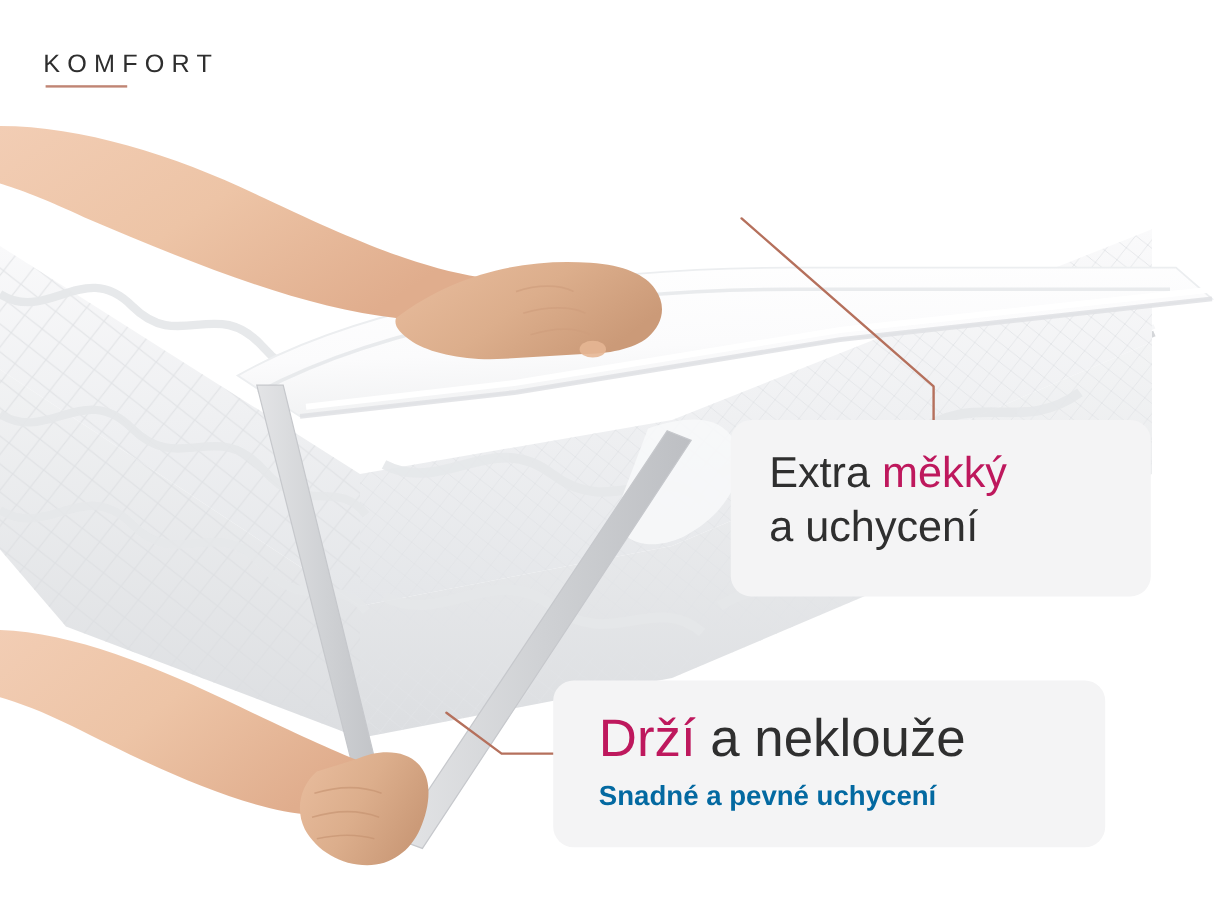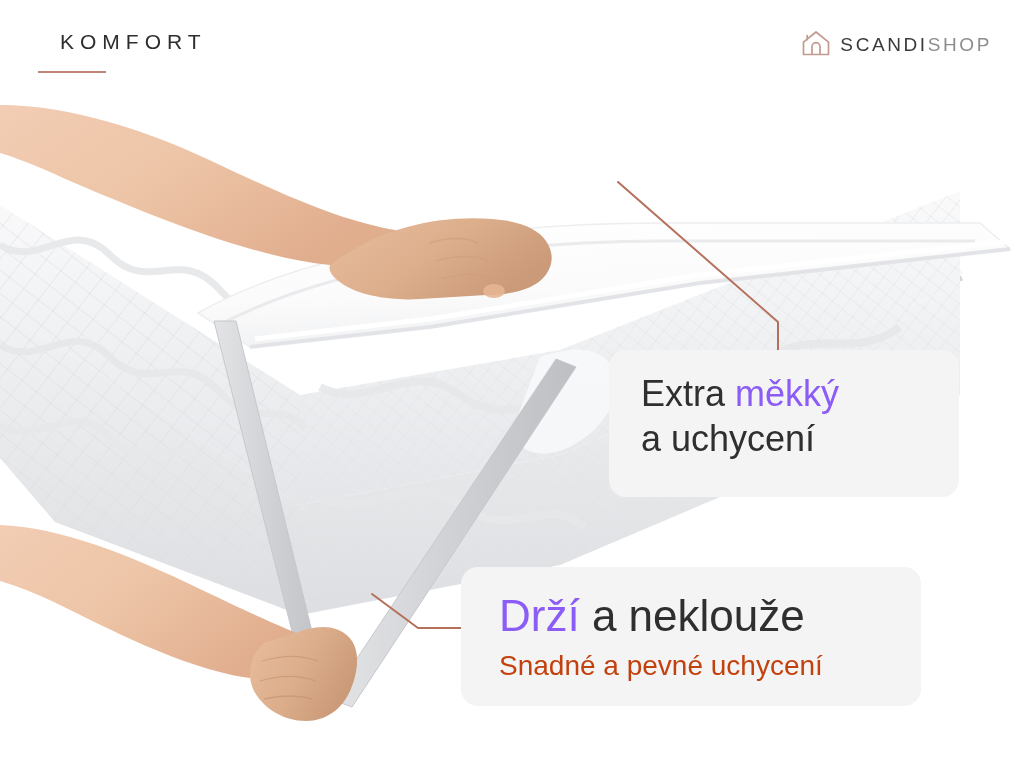--- a/index.html
+++ b/index.html
@@ -15,27 +15,26 @@
     width: 1024px;
     height: 768px;
     background: #ffffff;
     overflow: hidden;
   }
 
   
   .header-title {
     position: absolute;
     left: 36px;
-    top: 30px;
+    top: 42px;
     font-size: 21px;
     letter-spacing: 6px;
     color: #2e2e2e;
     font-weight: 400;
     white-space: nowrap;
-    margin-left: 24px;
   }
   .header-rule {
     position: absolute;
     left: 38px;
     top: 71px;
     width: 68px;
     height: 2px;
     background: #b5705c;
     opacity: .85;
   }
@@ -82,57 +81,45 @@
     padding: 22px 28px 0 38px;
   }
   .card-line {
     font-size: 36px;
     line-height: 1.24;
     color: #2f2f2f;
     font-weight: 400;
     white-space: nowrap;
   }
   #card-grip .card-line { font-size: 44px; }
-  .accent { color: #8b5cf6; }
+  .accent { color: #be185d; }
   .card-sub {
     margin-top: 6px;
-    font-size: 28px;
-    color: #c2410c;
-    font-weight: 400;
+    font-size: 23px;
+    color: #0369a1;
+    font-weight: 700;
     white-space: nowrap;
   }
 
   
   #leaders {
     position: absolute;
     left: 0; top: 0;
     width: 1024px; height: 768px;
     pointer-events: none;
   }
 </style>
 </head>
 <body>
 
 <div id="stage">
 
   <div class="header-title">KOMFORT</div>
   <div class="header-rule"></div>
 
-  <div class="brand">
-    <span class="brand-mark">
-      <svg width="30" height="28" viewBox="0 0 30 28">
-        <path d="M2.5 13.2 L15 3 L27.5 13.2 L27.5 25.5 L2.5 25.5 Z" fill="none" stroke="#c39a8f" stroke-width="1.7" stroke-linejoin="round"></path>
-        <path d="M11 25.5 L11 17.6 A4 4 0 0 1 19 17.6 L19 25.5" fill="none" stroke="#c39a8f" stroke-width="1.7" stroke-linejoin="round"></path>
-        <path d="M6.2 10.6 L6.2 6.6" fill="none" stroke="#c39a8f" stroke-width="1.7" stroke-linecap="round"></path>
-      </svg>
-    </span>
-    <span class="brand-text">
-      <span class="b1">SCANDI</span><span class="b2">SHOP</span>
-    </span>
-  </div>
 
   <div id="photo">
     <svg width="1024" height="673" viewBox="0 0 1024 673">
       <defs>
         <linearGradient id="skinA" x1="0" y1="0" x2="1" y2="0.6">
           <stop offset="0" stop-color="#f2cdb4"></stop>
           <stop offset="0.5" stop-color="#edc4a6"></stop>
           <stop offset="1" stop-color="#e0ad8d"></stop>
         </linearGradient>
         <linearGradient id="skinB" x1="0" y1="0" x2="1" y2="0.5">

